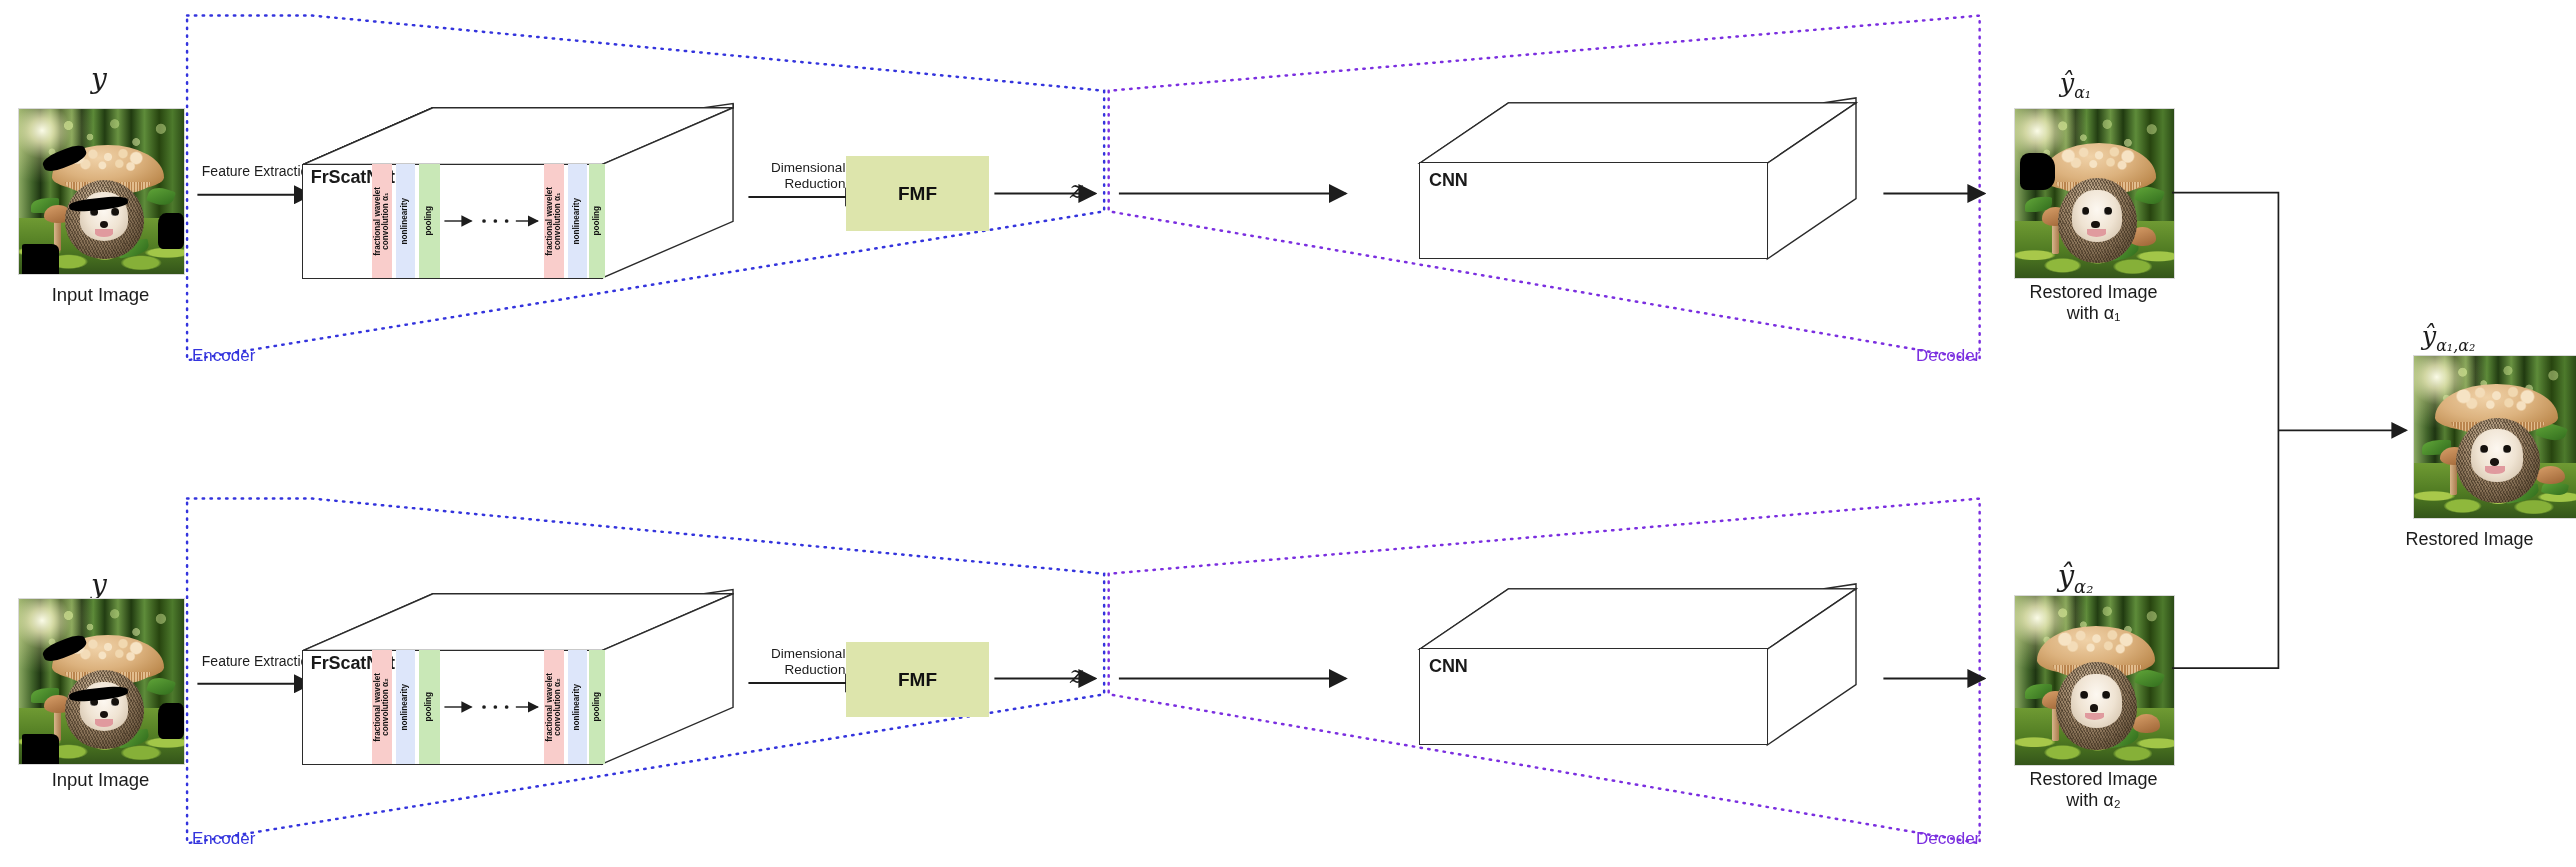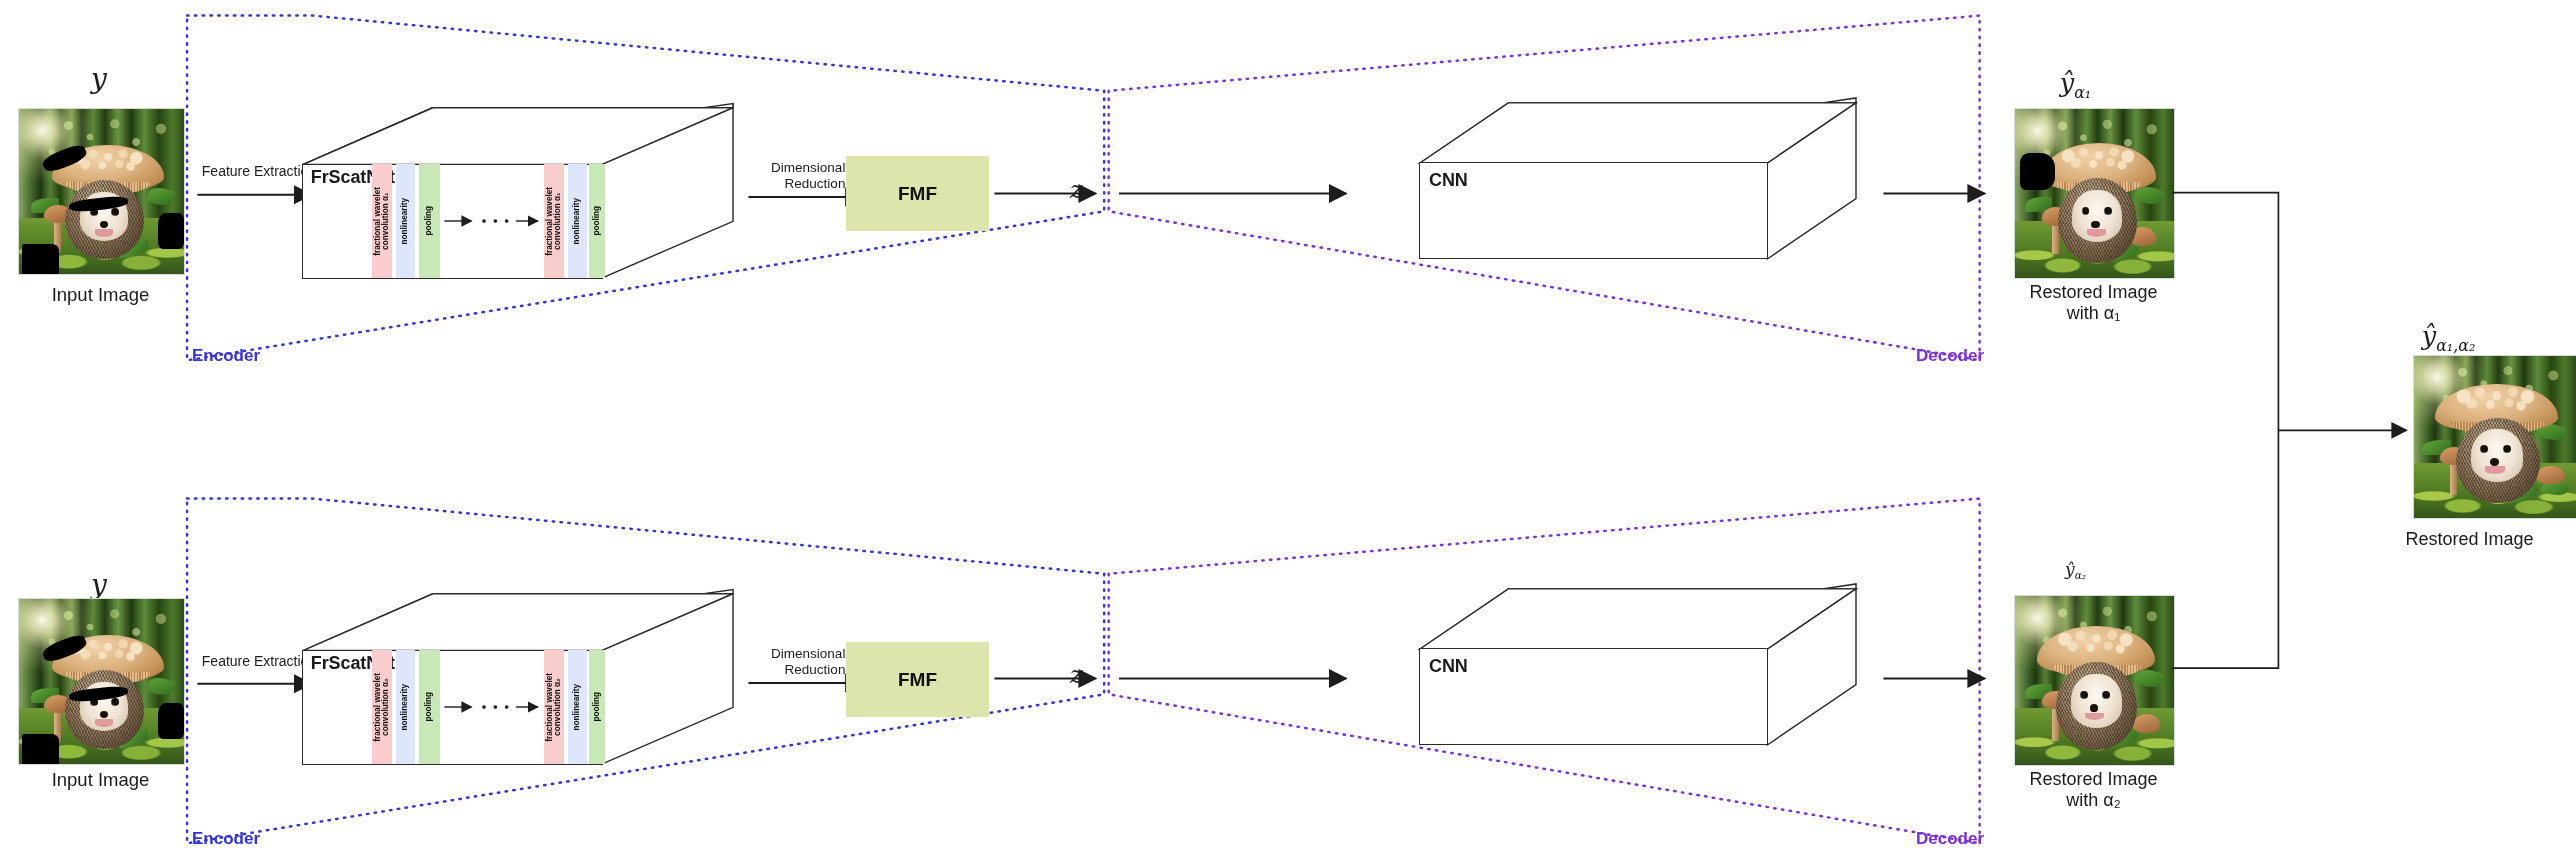--- a/index.html
+++ b/index.html
@@ -76,21 +76,21 @@
   
   .band{position:absolute;display:flex;align-items:center;justify-content:center;}
   .band span{display:block;writing-mode:vertical-rl;transform:rotate(180deg);
              font-weight:700;text-align:center;line-height:1.02;white-space:pre;color:#121212;}
 
   .fmf{position:absolute;display:flex;align-items:center;justify-content:center;
        font-weight:700;color:#111;}
 
   .lbl{position:absolute;color:#1c1c1c;}
   .mathi{font-family:"DejaVu Serif","Liberation Serif",serif;font-style:italic;}
-  .bnd{position:absolute;font-weight:700;}
+  .bnd{position:absolute;font-weight:400;}
   sub{font-size:.62em;font-style:normal;}
 </style>
 </head>
 <body>
 
 <svg class="abs" style="left:0;top:0;width:1143px;height:383px;" viewBox="0 0 1610 540" width="1143" height="383">
   <polyline points="263,22 440,22 1556,128 1556,298 263,508 263,22" fill="none" stroke="#3434dd" stroke-width="3.5" stroke-dasharray="2,9" stroke-linecap="round"></polyline>
 </svg>
 
 <svg class="abs" style="left:1093px;top:0;width:908px;height:383px;" viewBox="0 0 1280 540" width="908" height="383">
@@ -408,21 +408,21 @@
 
 <svg class="abs" style="left:1881px;top:668px;width:128px;height:21px;" viewBox="0 0 180 30" width="128" height="21">
   <defs>
       <marker id="bh6" markerWidth="9" markerHeight="9" refX="8" refY="4.5" orient="auto">
     <path d="M0,0 L9,4.5 L0,9 z" fill="#1d1d1d"></path>
       </marker>
     </defs>
   <line x1="2" y1="15" x2="146" y2="15" stroke="#1d1d1d" stroke-width="3" marker-end="url(#bh6)"></line>
 </svg>
 
-<div class="lbl ctr" style="left:1994px;top:559px;width:163px;font-size:17px;">
+<div class="lbl ctr" style="left:1994px;top:559px;width:163px;font-size:29px;">
   <span class="mathi">ŷ</span><sub class="mathi">α₂</sub>
 </div>
 <div class="photo" style="left:2014px;top:595px;width:159px;height:169px;">
   <div class="ph-sky"></div>
     <div class="ph-bokeh"></div>
     <div class="ph-moss"></div>
   <div class="ph-leaf" style="left:6%;top:52%;width:17%;height:9%;"></div>
   <div class="ph-leaf" style="left:76%;top:44%;width:17%;height:10%;transform:rotate(18deg);"></div>
   <div class="ph-leaf" style="left:58%;top:80%;width:20%;height:9%;transform:rotate(-10deg);"></div>
   <div class="ph-smush-stem" style="left:23%;top:66%;width:4.5%;height:20%;"></div>

